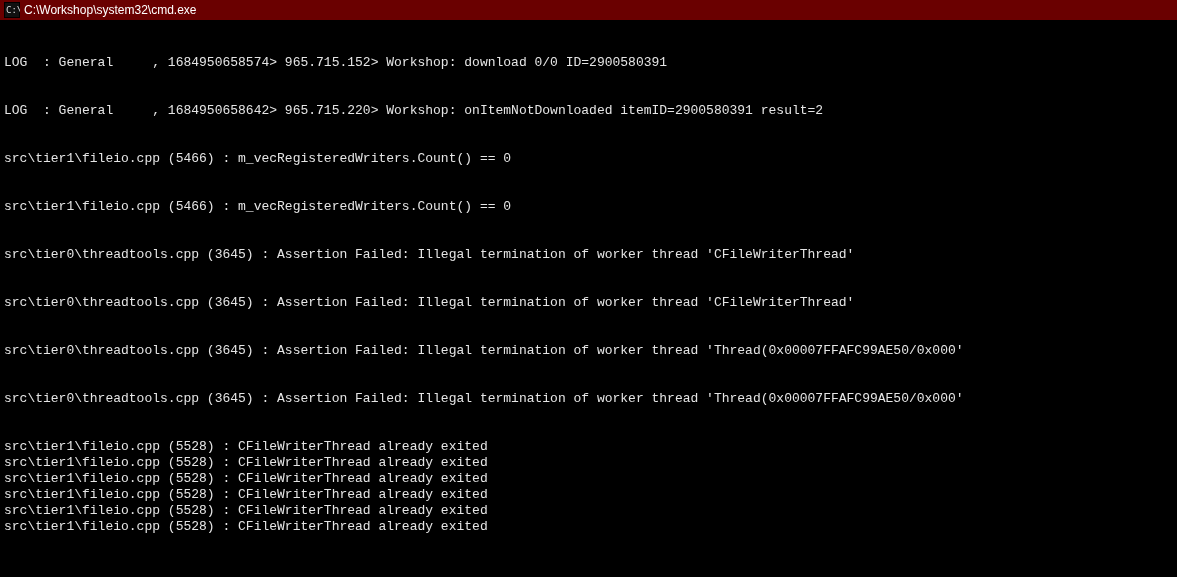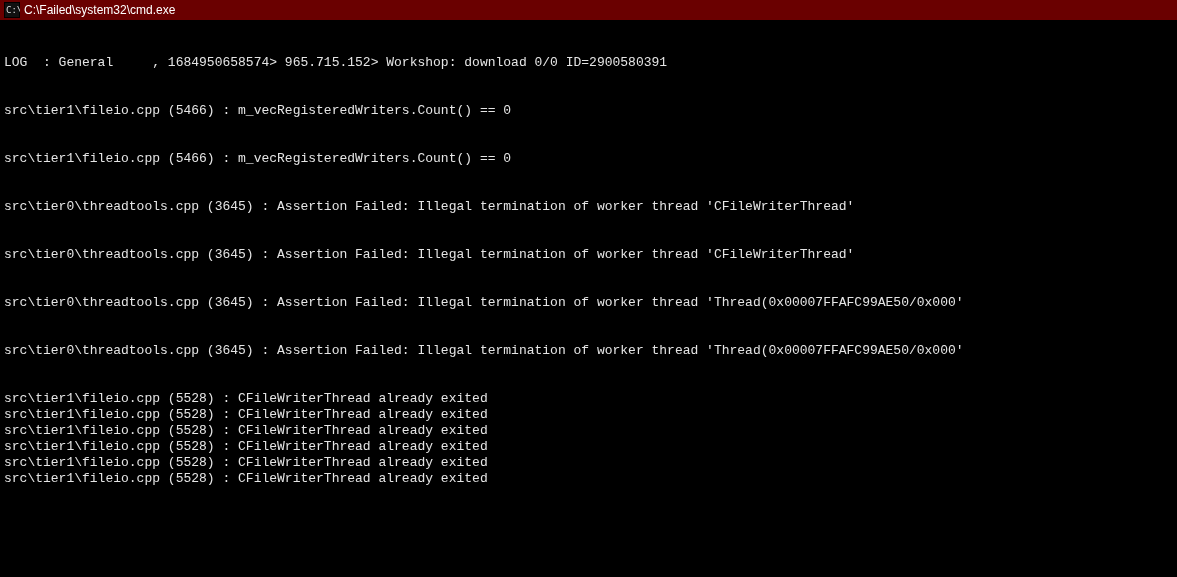--- a/index.html
+++ b/index.html
@@ -48,25 +48,26 @@
 <body>
 
 <div class="titlebar">
   <span class="icon">
     <svg width="16" height="16" viewBox="0 0 16 16">
       <rect x="0" y="0" width="16" height="16" fill="#000"></rect>
       <rect x="1" y="1" width="14" height="14" fill="#111"></rect>
       <text x="2" y="11" font-size="9" font-family="monospace" fill="#ddd">C:\</text>
     </svg>
   </span>
-  <span>C:\Failed\system32\cmd.exe</span>
+  <span>C:\Workshop\system32\cmd.exe</span>
 </div>
 
 <div class="terminal">
   <span class="line">LOG  : General     , 1684950658574&gt; 965.715.152&gt; Workshop: download 0/0 ID=2900580391</span>
+  <span class="line">LOG  : General     , 1684950658642&gt; 965.715.220&gt; Workshop: onItemNotDownloaded itemID=2900580391 result=2</span>
   <span class="line">src\tier1\fileio.cpp (5466) : m_vecRegisteredWriters.Count() == 0</span>
   <span class="line">src\tier1\fileio.cpp (5466) : m_vecRegisteredWriters.Count() == 0</span>
   <span class="line">src\tier0\threadtools.cpp (3645) : Assertion Failed: Illegal termination of worker thread 'CFileWriterThread'</span>
   <span class="line">src\tier0\threadtools.cpp (3645) : Assertion Failed: Illegal termination of worker thread 'CFileWriterThread'</span>
   <span class="line">src\tier0\threadtools.cpp (3645) : Assertion Failed: Illegal termination of worker thread 'Thread(0x00007FFAFC99AE50/0x000'</span>
   <span class="line">src\tier0\threadtools.cpp (3645) : Assertion Failed: Illegal termination of worker thread 'Thread(0x00007FFAFC99AE50/0x000'</span>
   <span class="line">src\tier1\fileio.cpp (5528) : CFileWriterThread already exited</span><span class="line">src\tier1\fileio.cpp (5528) : CFileWriterThread already exited</span><span class="line">src\tier1\fileio.cpp (5528) : CFileWriterThread already exited</span><span class="line">src\tier1\fileio.cpp (5528) : CFileWriterThread already exited</span><span class="line">src\tier1\fileio.cpp (5528) : CFileWriterThread already exited</span><span class="line">src\tier1\fileio.cpp (5528) : CFileWriterThread already exited</span>
   
   
   

